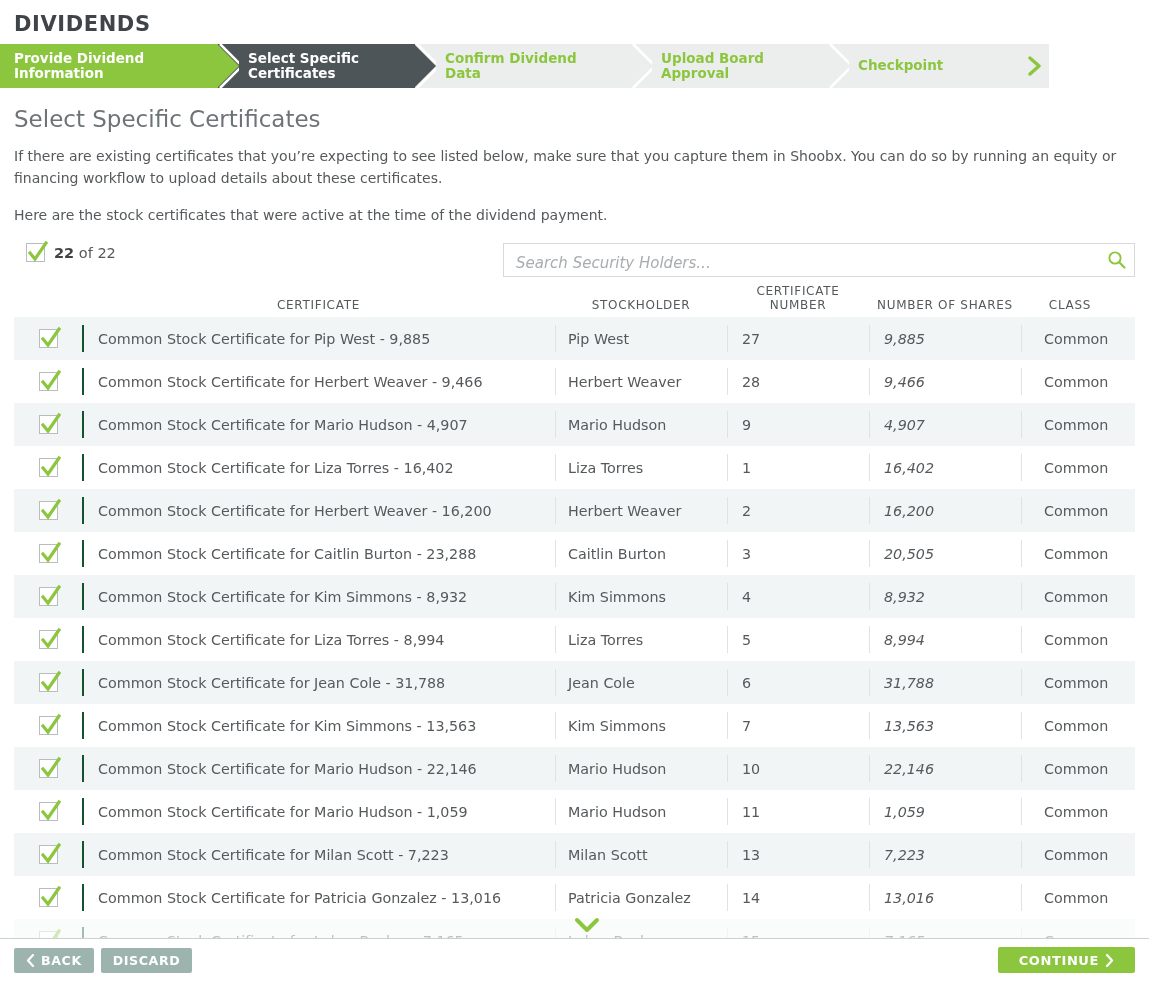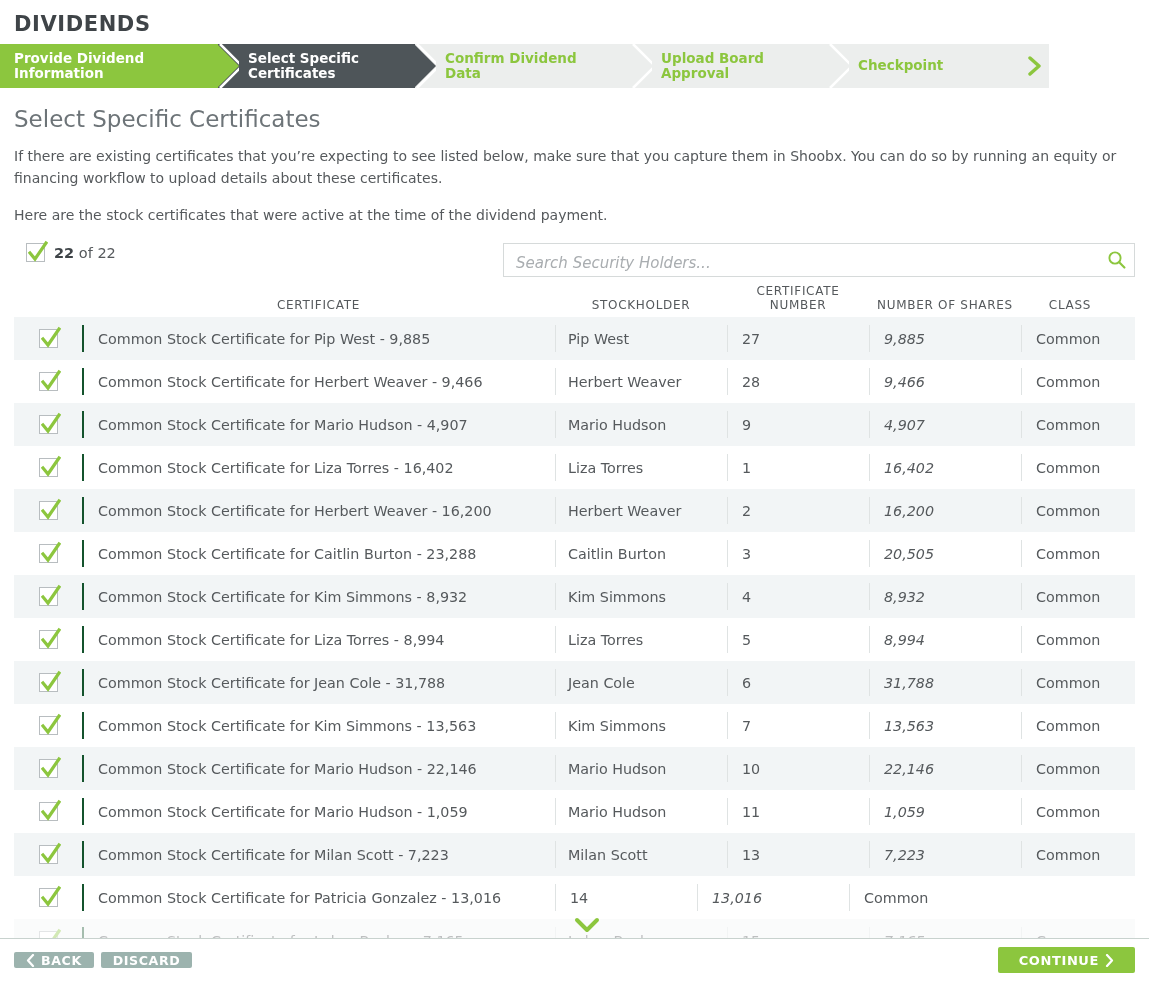--- a/index.html
+++ b/index.html
@@ -162,21 +162,21 @@
   .row.faded { opacity: 0.38; }
 
   .c-check {
     width: 68px; flex: 0 0 68px;
     display: flex; align-items: center; justify-content: center;
   }
   .c-cert { flex: 0 0 473px; width: 473px; padding-left: 14px; border-left: 2px solid #14532d; height: 27px; display: flex; align-items: center; }
   .c-holder { flex: 0 0 172px; width: 172px; padding-left: 12px; border-left: 1px solid #dfe3e3; height: 27px; display: flex; align-items: center; }
   .c-num { flex: 0 0 142px; width: 142px; padding-left: 14px; border-left: 1px solid #dfe3e3; height: 27px; display: flex; align-items: center; }
   .c-shares { flex: 0 0 152px; width: 152px; padding-left: 14px; border-left: 1px solid #dfe3e3; height: 27px; display: flex; align-items: center; font-style: italic; }
-  .c-class { flex: 1 1 auto; padding-left: 14px; border-left: 1px solid #dfe3e3; height: 27px; display: flex; align-items: center; }
+  .c-class { flex: 1 1 auto; padding-left: 22px; border-left: 1px solid #dfe3e3; height: 27px; display: flex; align-items: center; }
 
   .row .cell-text {
     font-size: 14.3px;
     color: #55595c;
     font-family: "DejaVu Sans", sans-serif;
     white-space: nowrap;
   }
 
   .h-check { width: 68px; flex: 0 0 68px; }
   .h-cert { flex: 0 0 473px; width: 473px; text-align: center; }
@@ -207,21 +207,21 @@
   .btn {
     border: none;
     cursor: pointer;
     font-family: "DejaVu Sans", sans-serif;
     font-weight: bold;
     letter-spacing: 0.6px;
     color: #ffffff;
     display: inline-flex;
     align-items: center;
     gap: 6px;
-    height: 16px;
+    height: 25px;
     padding: 0 12px;
     font-size: 12.6px;
     border-radius: 2px;
   }
   .btn-muted { background: #9cb3ae; }
   .btn-muted + .btn-muted { margin-left: 7px; }
   .btn-primary { background: #8cc63e; margin-left: auto; padding: 0 21px; height: 26px; font-size: 13px; }
 </style>
 </head>
 <body>
@@ -606,20 +606,23 @@
           <div class="c-check">
             <span class="cbox">
               <svg width="20" height="26" viewBox="0 0 20 26">
                 <path d="M2 13 L7 19 L18 3" fill="none" stroke="#8cc63e" stroke-width="3.2" stroke-linecap="square"></path>
               </svg>
             </span>
           </div>
           <div class="c-cert">
             <span class="cell-text">Common Stock Certificate for Patricia Gonzalez - 13,016</span>
           </div>
+          <div class="c-holder">
+            <span class="cell-text">Patricia Gonzalez</span>
+          </div>
           <div class="c-num">
             <span class="cell-text">14</span>
           </div>
           <div class="c-shares">
             <span class="cell-text">13,016</span>
           </div>
           <div class="c-class">
             <span class="cell-text">Common</span>
           </div>
         </div>

